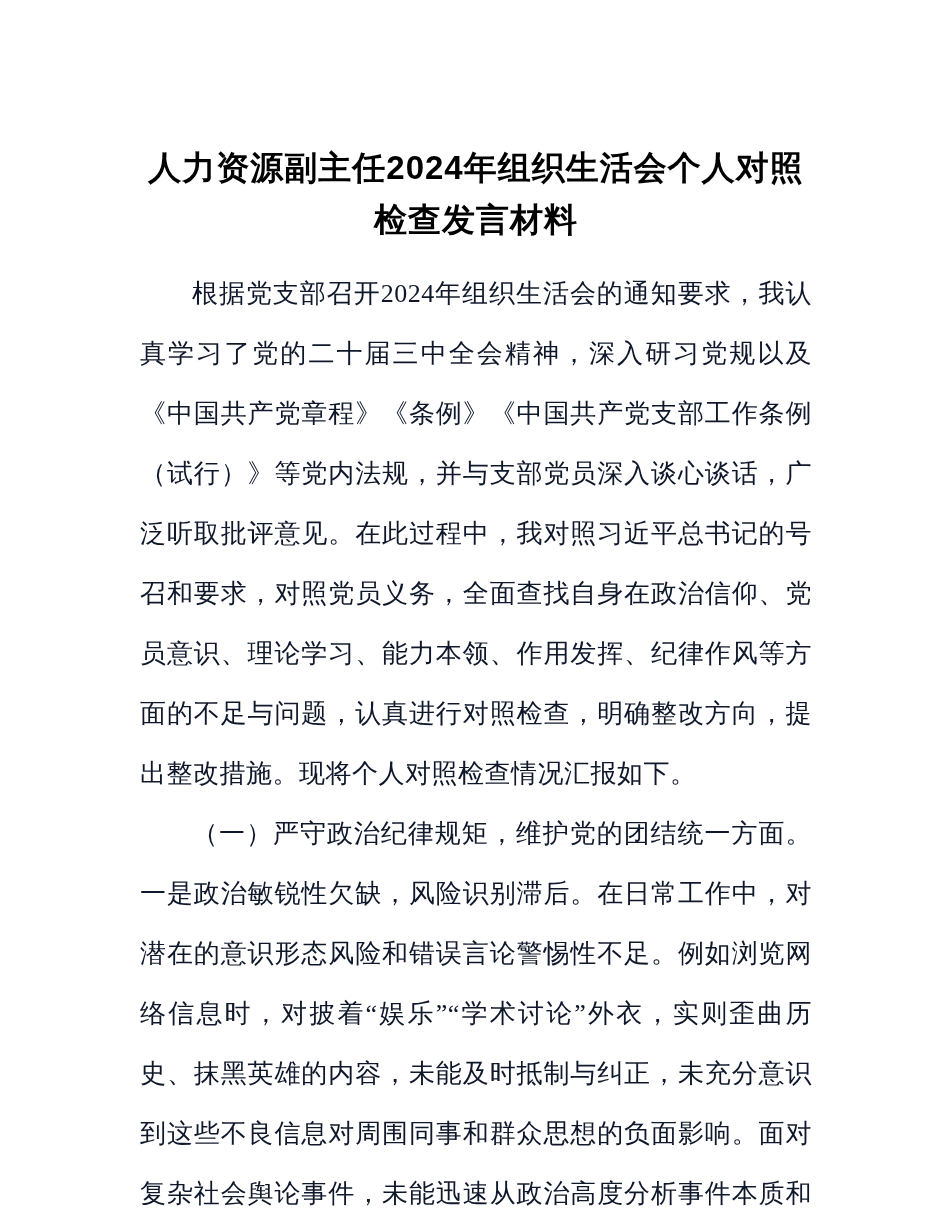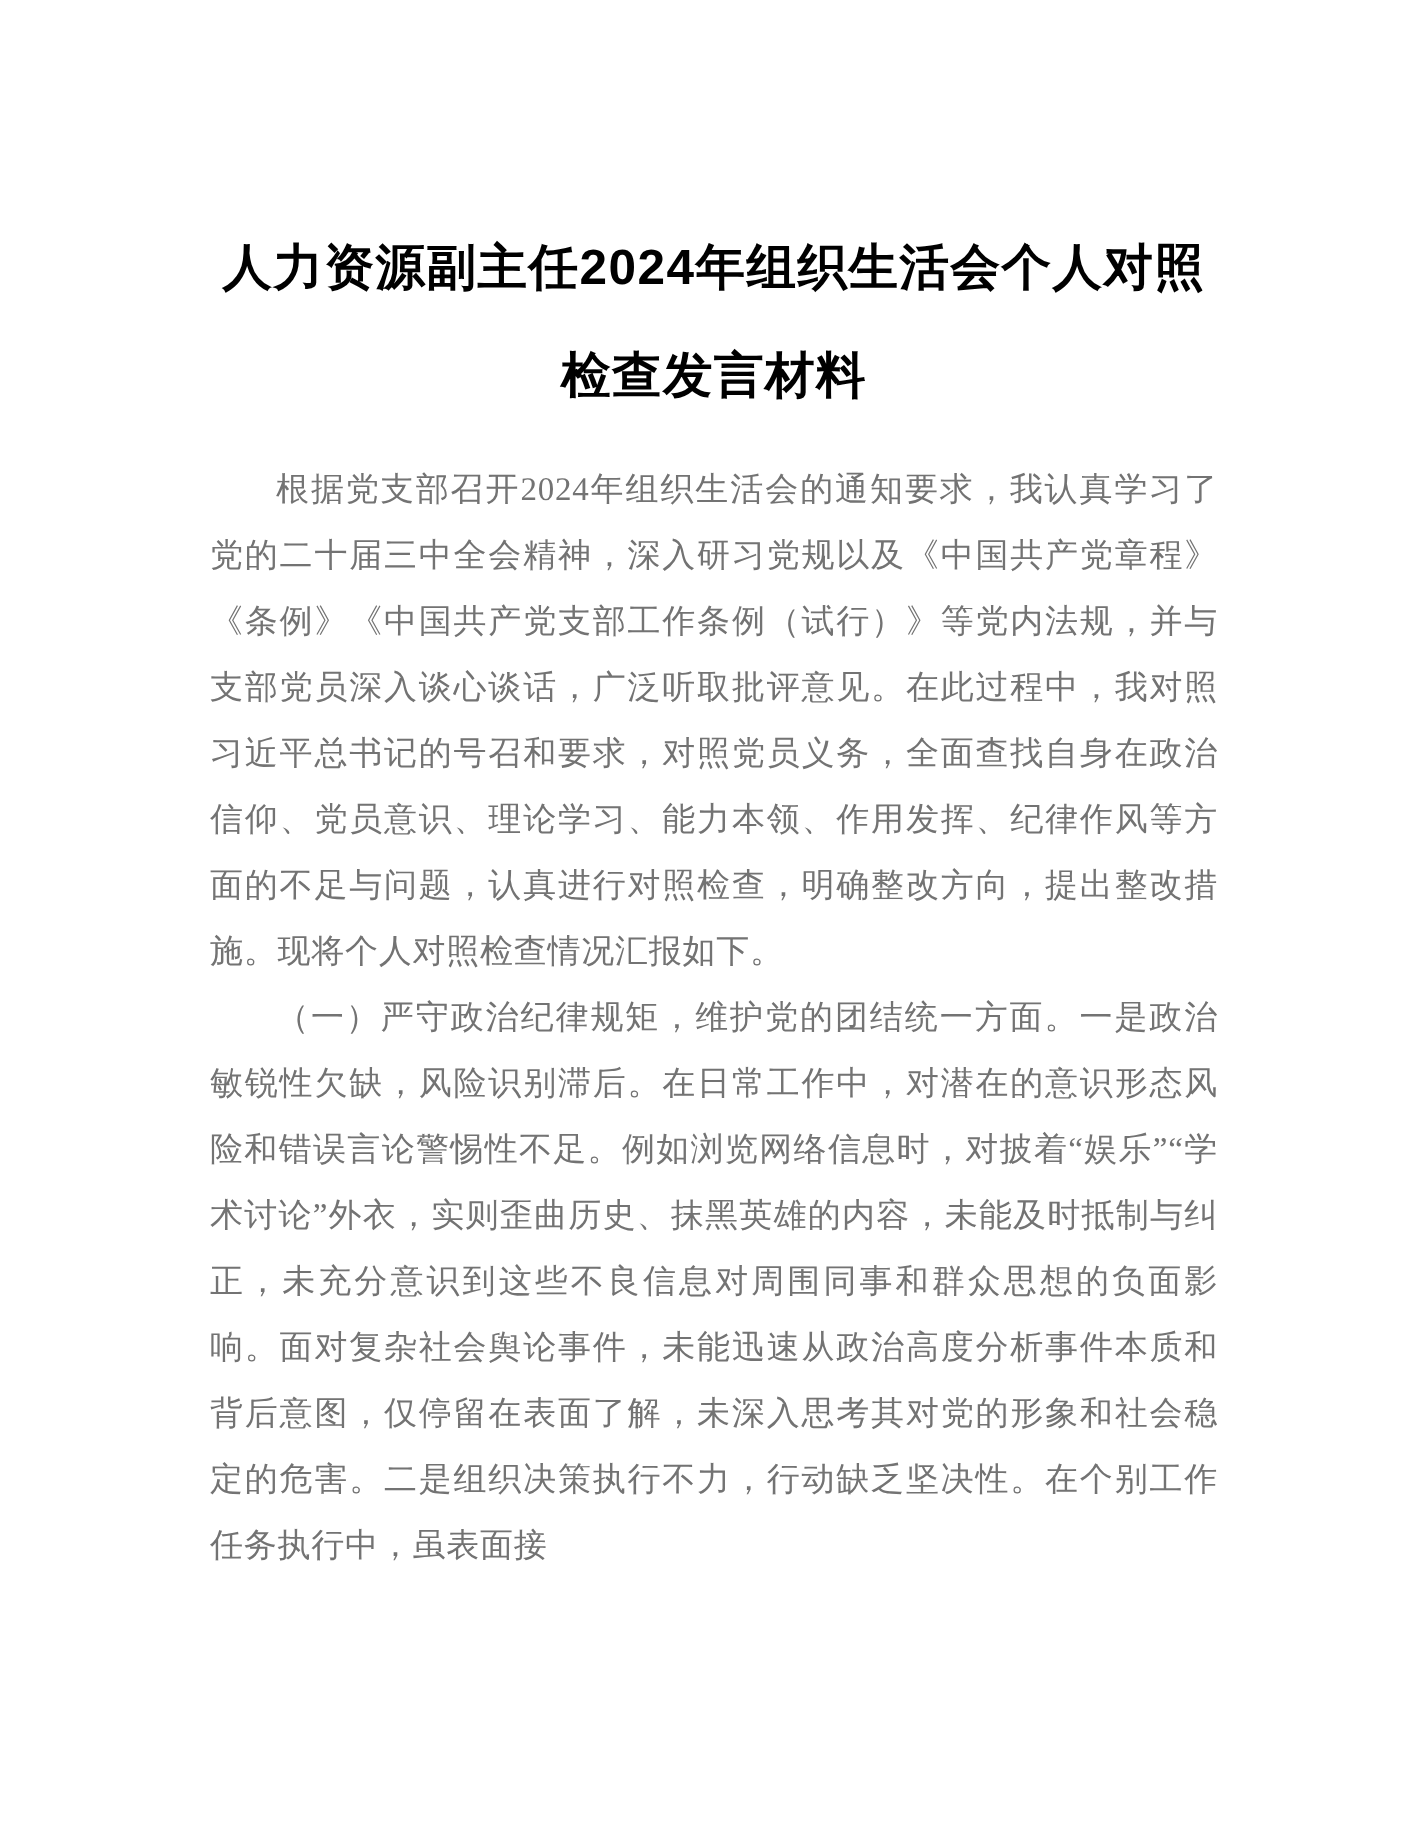--- a/index.html
+++ b/index.html
@@ -16,32 +16,32 @@
       padding: 142px 138px 0 140px;
       overflow: hidden;
       color: #000000;
       font-family: "Liberation Serif", serif;
     }
     .doc-title {
       margin: 0 0 18px 0;
       font-family: "Liberation Sans", sans-serif;
       font-weight: 700;
       font-size: 33px;
-      line-height: 72px;
+      line-height: 52px;
       text-align: center;
       color: #000000;
       letter-spacing: 1px;
     }
     .para {
       margin: 0;
-      font-size: 22px;
-      line-height: 44px;
+      font-size: 26px;
+      line-height: 60px;
       text-align: justify;
       text-indent: 2em;
-      color: #737373;
+      color: #0f172a;
       letter-spacing: 0.5px;
       word-break: break-all;
     }
     .section-heading {
       margin: 16px 0 16px 0;
     }
   </style>
 </head>
 <body>
 

